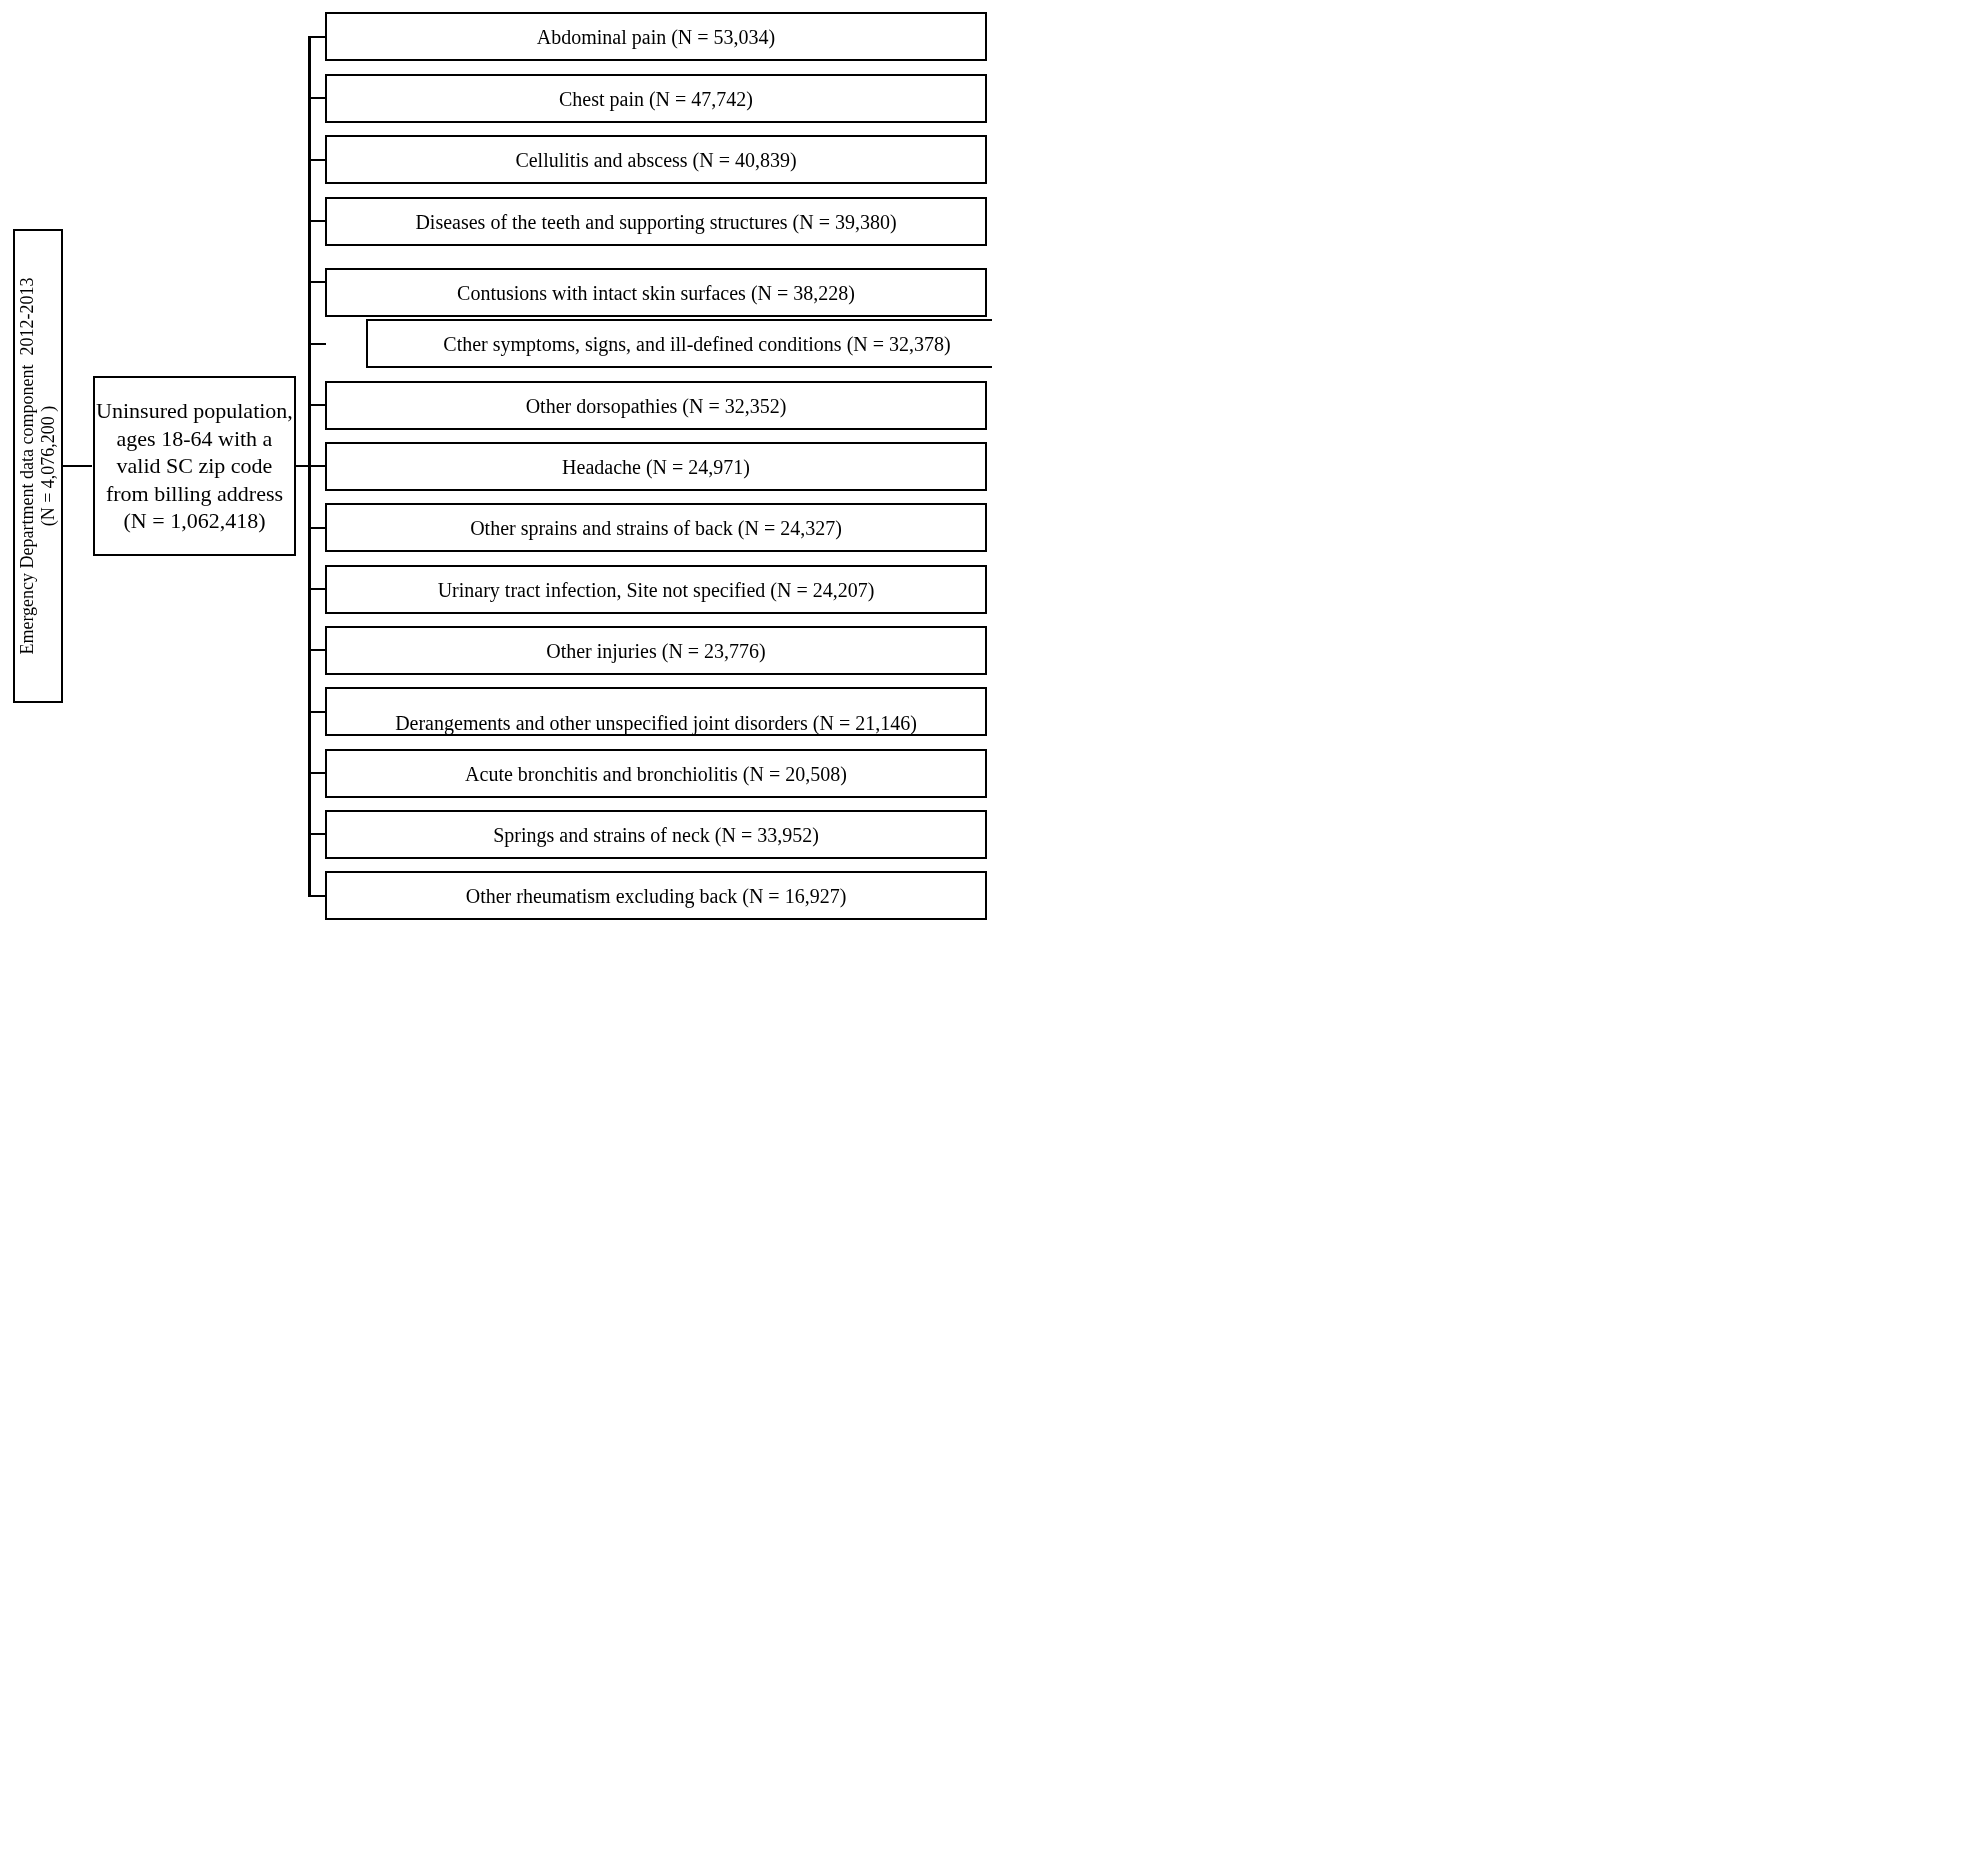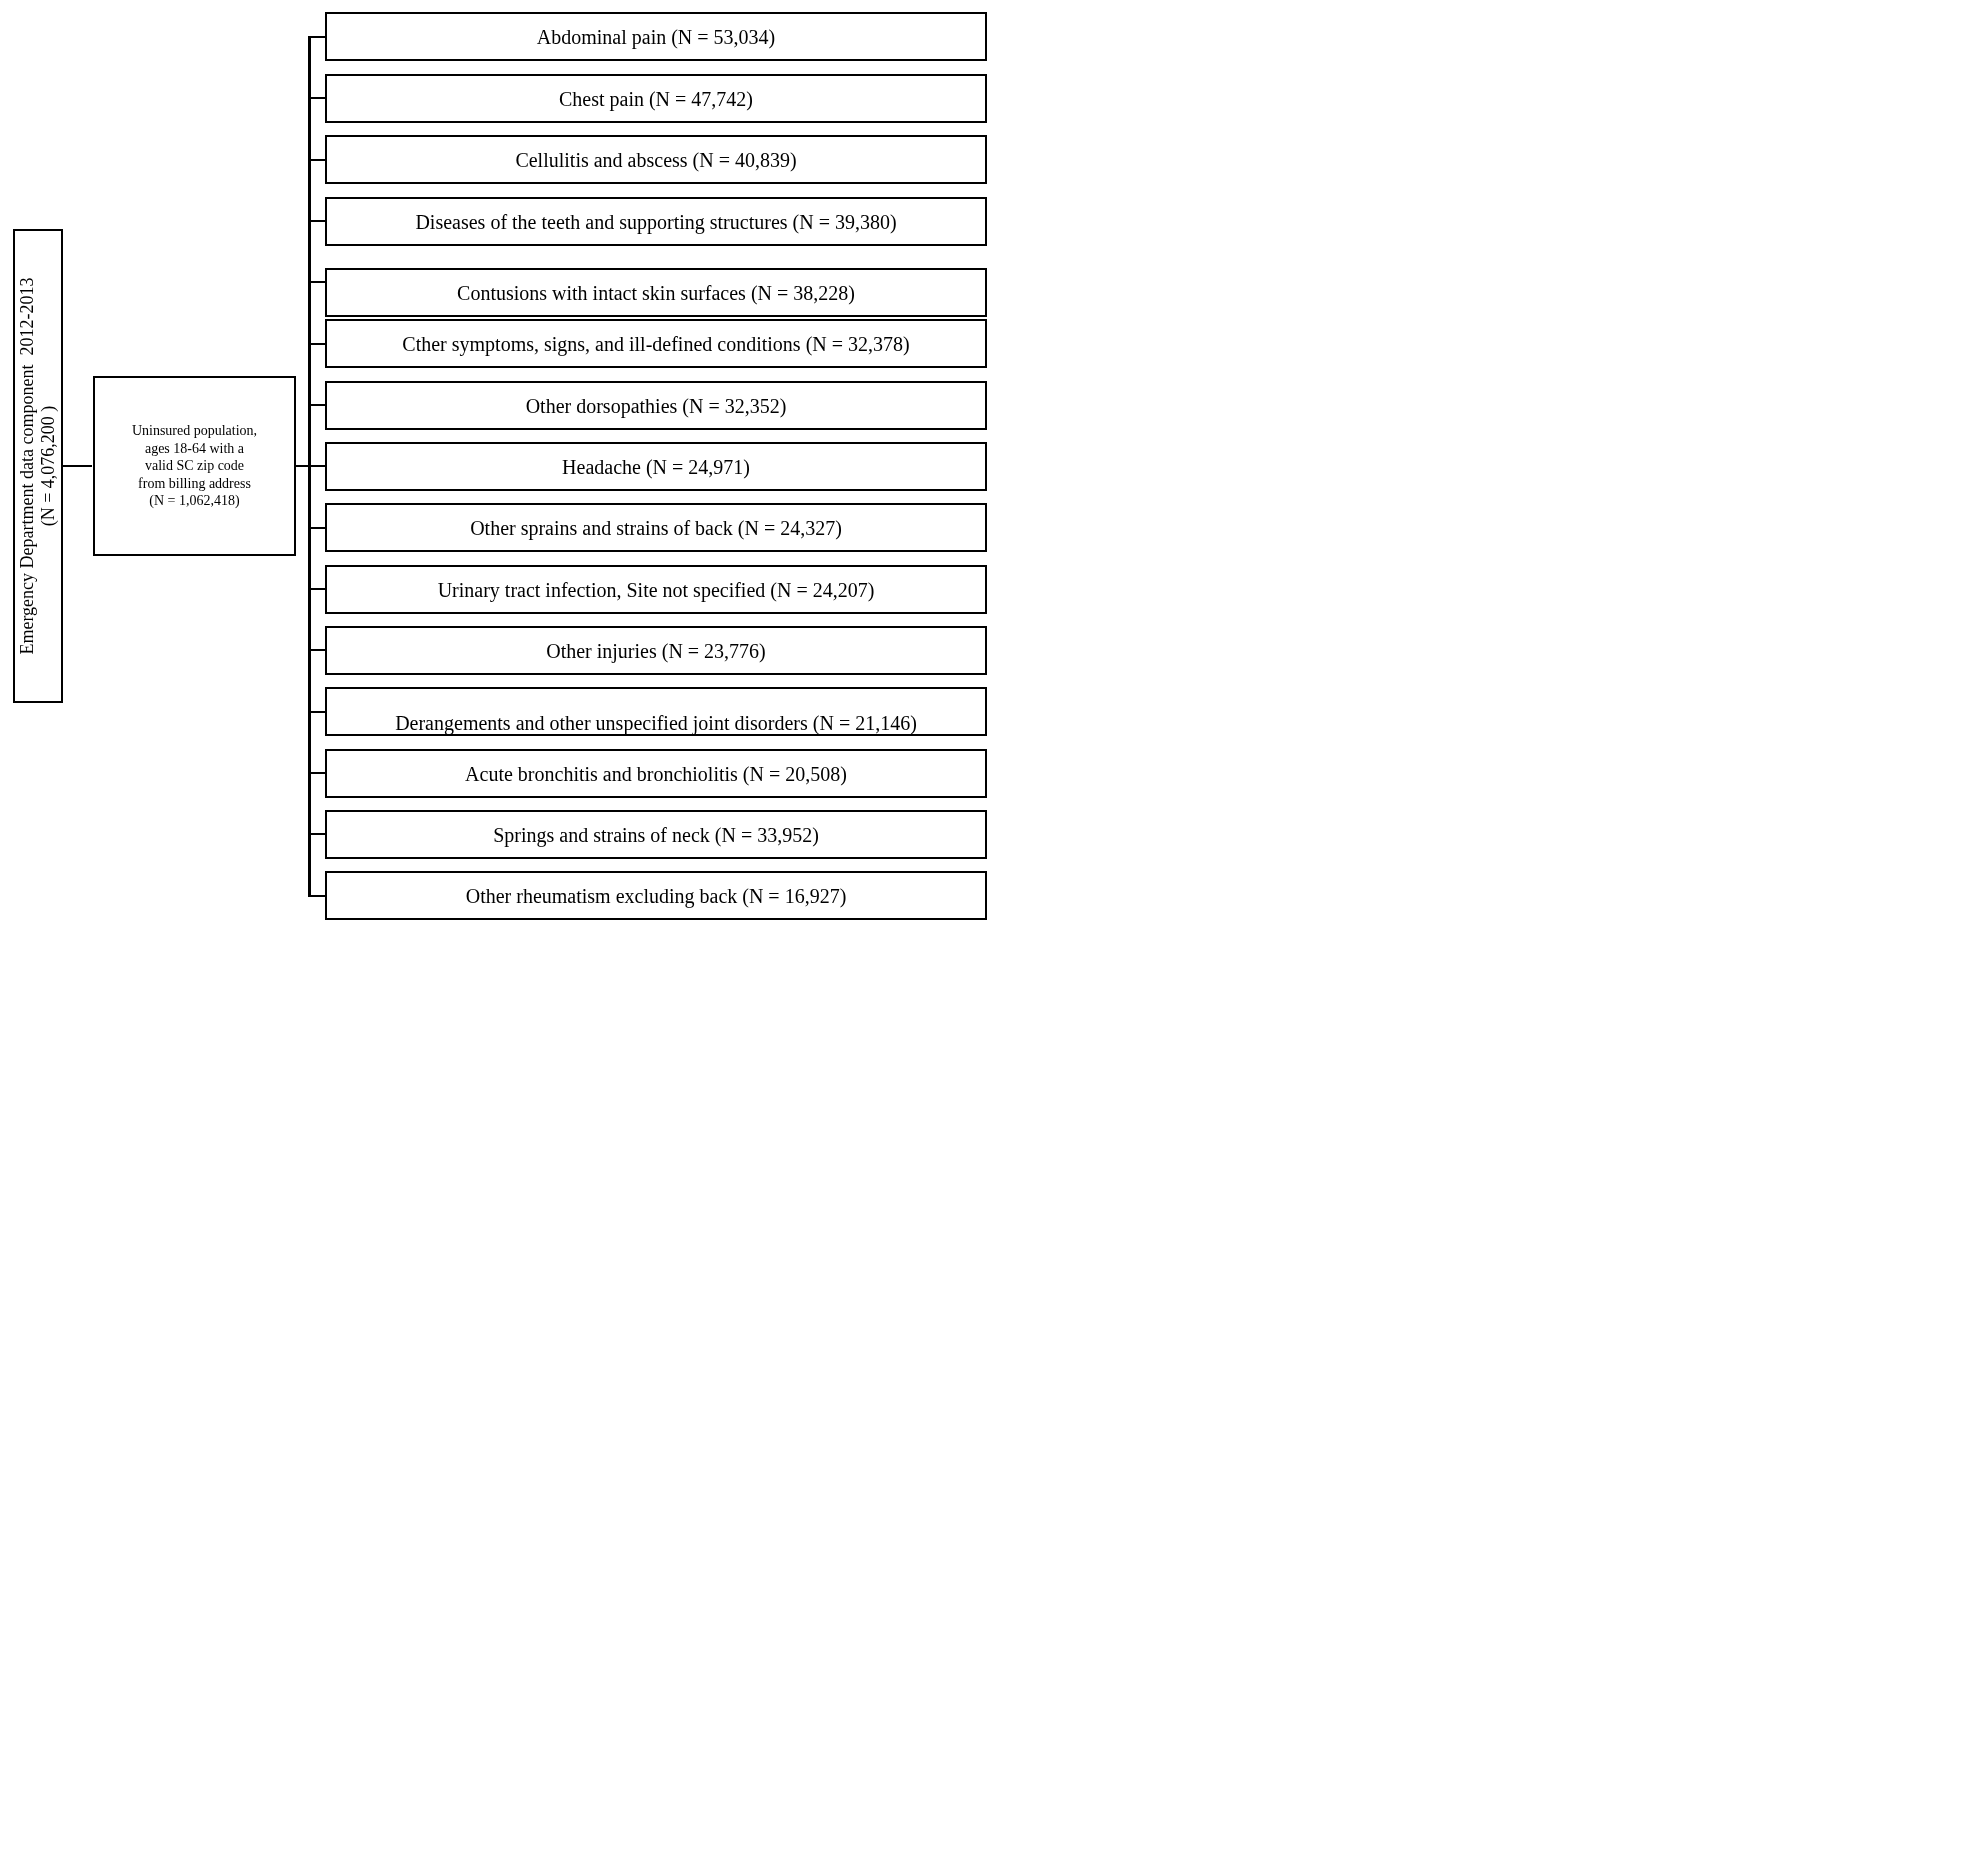--- a/index.html
+++ b/index.html
@@ -50,21 +50,21 @@
   }
   .box.population {
     left: 93px;
     top: 376px;
     width: 203px;
     height: 180px;
   }
   .plabel {
     white-space: pre-line;
     text-align: center;
-    font-size: 14px;
+    font-size: 22px;
     line-height: 1.25;
   }
   .box.leaf {
     left: 325px;
     width: 662px;
     height: 49px;
   }
   .leaf .label {
     display: block;
     width: 100%;
@@ -130,21 +130,21 @@
   </div>
   <div class="box leaf" style="top:135px;">
     <span class="label">Cellulitis and abscess (N = 40,839)</span>
   </div>
   <div class="box leaf" style="top:197px;">
     <span class="label">Diseases of the teeth and supporting structures (N = 39,380)</span>
   </div>
   <div class="box leaf" style="top:268px;justify-content:center;">
     <span class="label">Contusions with intact skin surfaces (N = 38,228)</span>
   </div>
-  <div class="box leaf" style="top:319px;">
+  <div class="box leaf" style="top:319px;margin-left:41px;">
     <span class="label">Cther symptoms, signs, and ill-defined conditions (N = 32,378)</span>
   </div>
   <div class="box leaf" style="top:381px;">
     <span class="label">Other dorsopathies (N = 32,352)</span>
   </div>
   <div class="box leaf" style="top:442px;">
     <span class="label">Headache (N = 24,971)</span>
   </div>
   <div class="box leaf" style="top:503px;">
     <span class="label">Other sprains and strains of back (N = 24,327)</span>

